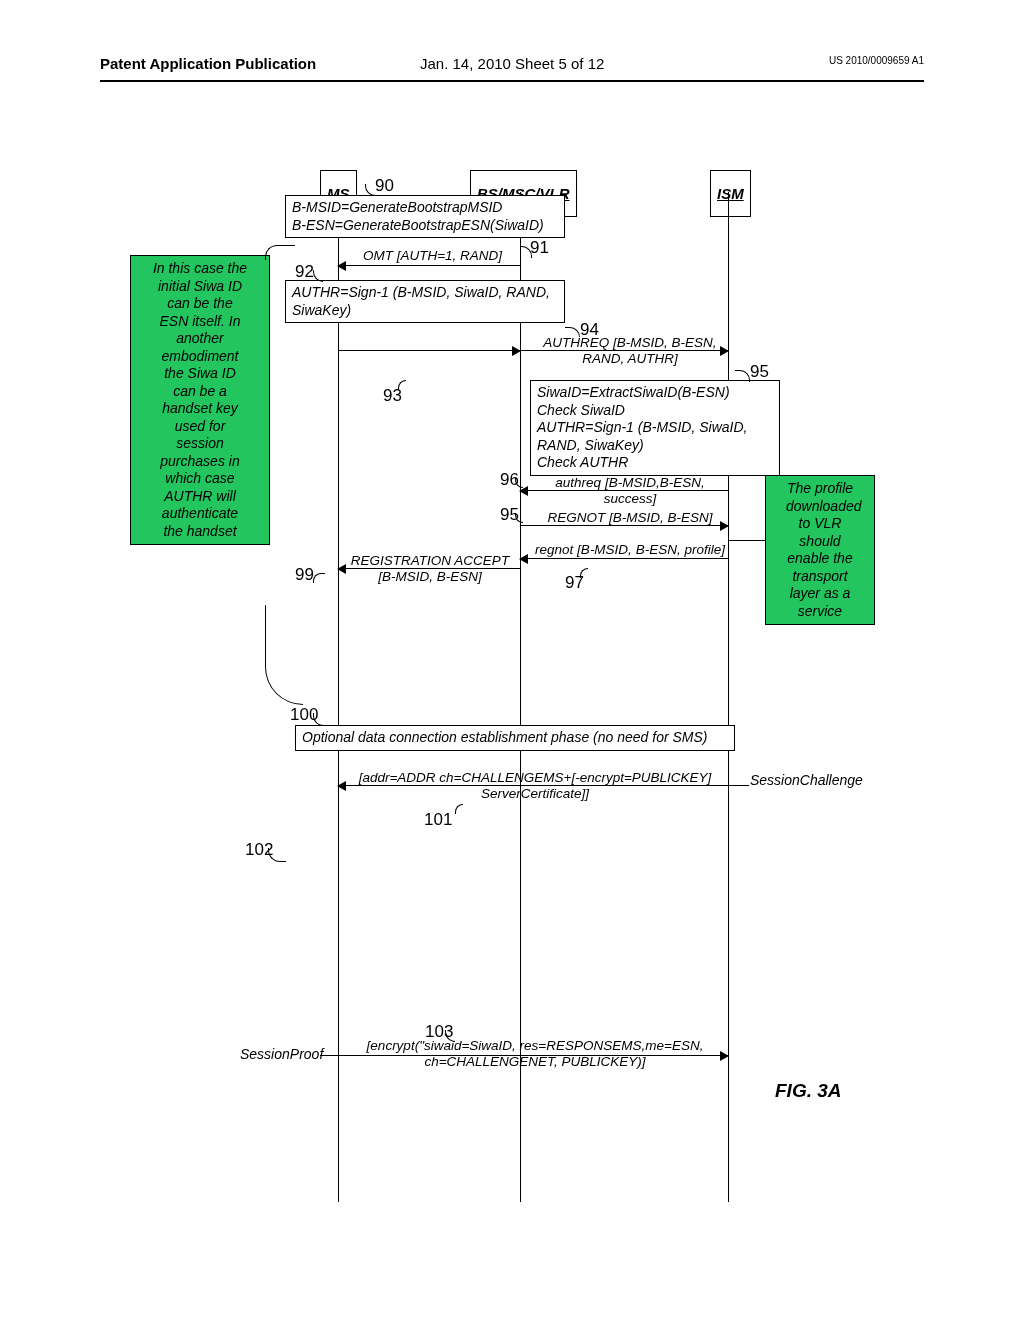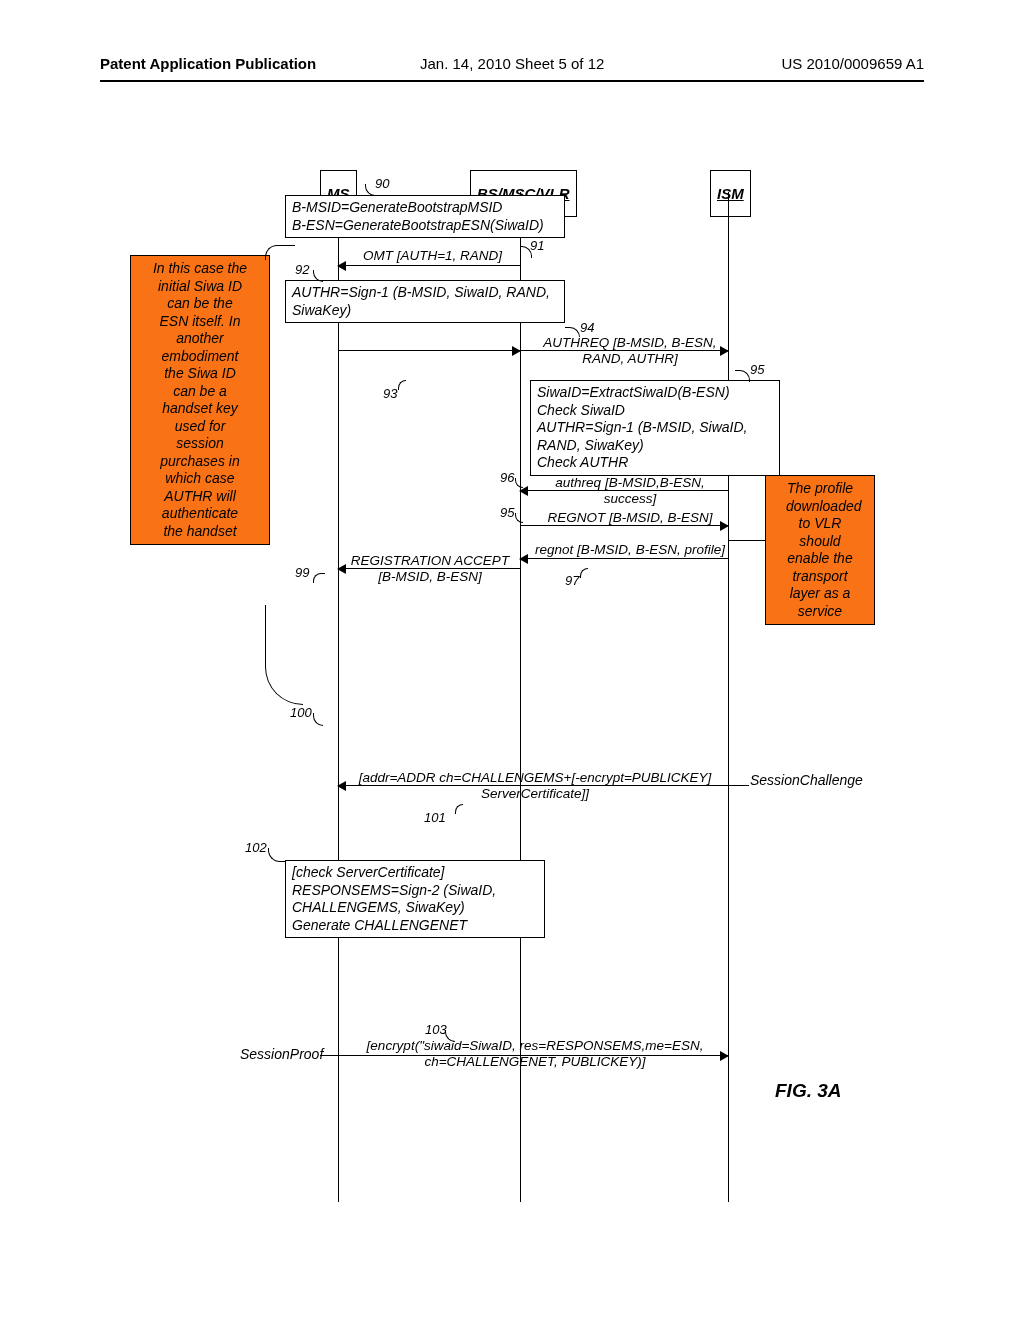--- a/index.html
+++ b/index.html
@@ -28,21 +28,21 @@
   .header-mid {
     position: absolute;
     top: 55px;
     left: 420px;
     font-size: 15px;
   }
   .header-right {
     position: absolute;
     top: 55px;
     right: 100px;
-    font-size: 15px;
+    font-size: 10px;
   }
   .diagram {
     position: absolute;
     top: 170px;
     left: 135px;
     width: 760px;
     height: 1030px;
   }
   .actor {
     position: absolute;
@@ -63,21 +63,21 @@
     border-left: 1.5px solid #000;
   }
   .notebox {
     position: absolute;
     border: 1.5px solid #000;
     font-style: italic;
     font-size: 14px;
     text-align: center;
     padding: 4px 20px;
     line-height: 1.25;
-    background: #f97316;
+    background: #22c55e;
   }
   .procbox {
     position: absolute;
     border: 1.5px solid #000;
     font-style: italic;
     font-size: 14px;
     padding: 3px 6px;
     line-height: 1.25;
     background: #fff;
     text-align: left;
@@ -104,22 +104,21 @@
   .arrow.right::after {
     right: -1px; top: -5.5px;
     border-left: 9px solid #000;
   }
   .arrow.left::after {
     left: -1px; top: -5.5px;
     border-right: 9px solid #000;
   }
   .ref {
     position: absolute;
-    font-style: italic;
-    font-size: 13px;
+    font-size: 17px;
   }
   .lead {
     position: absolute;
     border-top: 1.2px solid #000;
   }
   .fig {
     position: absolute;
     font-weight: bold;
     font-style: italic;
     font-size: 19px;
@@ -202,33 +201,31 @@
   <div class="lead" style="left:594px; top:370px; width:36px"></div>
 
   <div class="arrow left" style="left:203px; top:398px; width:182px"></div>
   <div class="msg" style="left:205px; top:383px; width:180px; white-space:pre-line">REGISTRATION ACCEPT
 [B-MSID, B-ESN]</div>
   <div class="ref" style="left:160px; top:395px">99</div>
   <div style="position:absolute; left:178px; top:403px; width:12px; height:10px; border-left:1.2px solid #000; border-top:1.2px solid #000; border-radius:8px 0 0 0"></div>
 
   <div style="position:absolute; left:130px; top:435px; width:38px; height:100px; border-left:1.2px solid #000; border-bottom:1.2px solid #000; border-radius:0 0 0 40px"></div>
 
+  <div class="procbox" style="left:160px; top:555px; width:440px">Optional data connection establishment phase (no need for SMS)</div>
   <div class="ref" style="left:155px; top:535px">100</div>
   <div style="position:absolute; left:178px; top:543px; width:10px; height:13px; border-left:1.2px solid #000; border-bottom:1.2px solid #000; border-radius:0 0 0 10px"></div>
 
   <div class="arrow left" style="left:203px; top:615px; width:390px"></div>
   <div class="msg" style="left:210px; top:600px; width:380px; white-space:pre-line">[addr=ADDR ch=CHALLENGEMS+[-encrypt=PUBLICKEY] ServerCertificate]]</div>
   <div class="ref" style="left:289px; top:640px">101</div>
   <div style="position:absolute; left:320px; top:634px; width:8px; height:10px; border-left:1.2px solid #000; border-top:1.2px solid #000; border-radius:8px 0 0 0"></div>
   <div class="sidelabel" style="left:615px; top:602px">SessionChallenge</div>
   <div class="lead" style="left:594px; top:615px; width:20px"></div>
 
-  <div class="procbox" style="left:150px; top:690px; width:260px; white-space:pre-line">[check ServerCertificate]
-RESPONSEMS=Sign-2 (SiwaID, CHALLENGEMS, SiwaKey)
-Generate CHALLENGENET</div>
   <div class="ref" style="left:110px; top:670px">102</div>
   <div style="position:absolute; left:133px; top:678px; width:18px; height:14px; border-left:1.2px solid #000; border-bottom:1.2px solid #000; border-radius:0 0 0 12px"></div>
 
   <div class="arrow right" style="left:203px; top:885px; width:390px"></div>
   <div class="msg" style="left:210px; top:868px; width:380px; white-space:pre-line">[encrypt("siwaid=SiwaID, res=RESPONSEMS,me=ESN, ch=CHALLENGENET, PUBLICKEY)]</div>
   <div class="ref" style="left:290px; top:852px">103</div>
   <div style="position:absolute; left:310px; top:860px; width:10px; height:12px; border-left:1.2px solid #000; border-bottom:1.2px solid #000; border-radius:0 0 0 10px"></div>
   <div class="sidelabel" style="left:105px; top:876px">SessionProof</div>
   <div class="lead" style="left:185px; top:885px; width:18px"></div>
 

